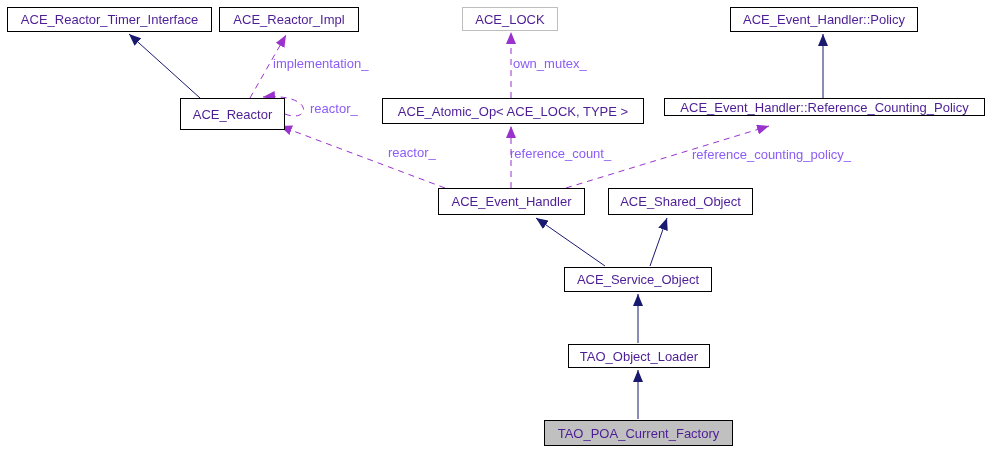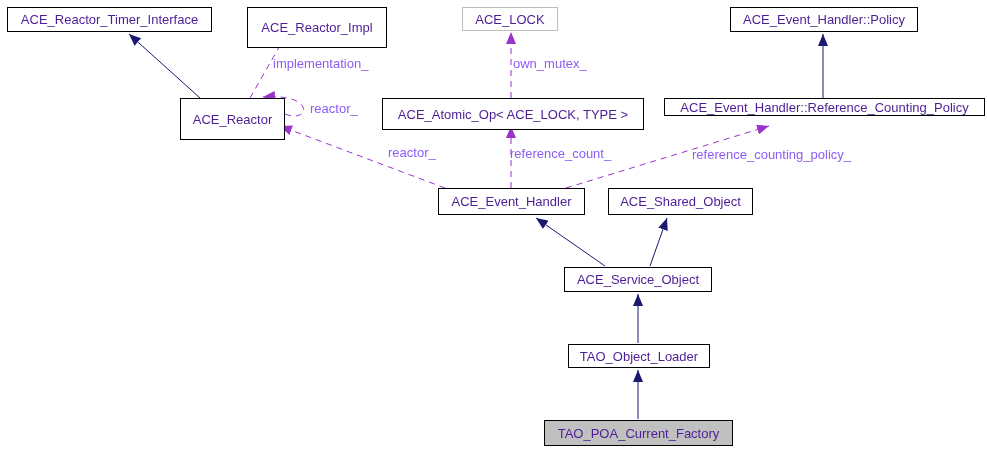--- a/index.html
+++ b/index.html
@@ -62,29 +62,29 @@
       <path d="M511,98 L511,32" marker-end="url(#arrow-orchid)"></path>
       <path d="M511,188 L511,126" marker-end="url(#arrow-orchid)"></path>
       <path d="M566,188 L769,126" marker-end="url(#arrow-orchid)"></path>
       <path d="M445,188 L280,126" marker-end="url(#arrow-orchid)"></path>
       <path d="M285,114 C310,124 316,93 263,97" marker-end="url(#arrow-orchid)"></path>
     </g>
   </svg>
 
   <div class="node" style="left:7px;top:7px;width:205px;height:25px">ACE_Reactor_Timer_Interface</div>
 
-  <div class="node" style="left:247px;top:7px;width:140px;height:41px">ACE_Reactor_Impl</div>
+  <div class="node" style="left:219px;top:7px;width:140px;height:25px">ACE_Reactor_Impl</div>
 
   <div class="node template" style="left:462px;top:7px;width:96px;height:24px">ACE_LOCK</div>
 
   <div class="node" style="left:730px;top:7px;width:188px;height:25px">ACE_Event_Handler::Policy</div>
 
-  <div class="node" style="left:180px;top:98px;width:105px;height:42px">ACE_Reactor</div>
+  <div class="node" style="left:180px;top:98px;width:105px;height:32px">ACE_Reactor</div>
 
-  <div class="node" style="left:382px;top:98px;width:262px;height:32px">ACE_Atomic_Op&lt; ACE_LOCK, TYPE &gt;</div>
+  <div class="node" style="left:382px;top:98px;width:262px;height:26px">ACE_Atomic_Op&lt; ACE_LOCK, TYPE &gt;</div>
 
   <div class="node" style="left:664px;top:98px;width:321px;height:18px">ACE_Event_Handler::Reference_Counting_Policy</div>
 
   <div class="node" style="left:438px;top:188px;width:147px;height:27px">ACE_Event_Handler</div>
 
   <div class="node" style="left:608px;top:188px;width:145px;height:27px">ACE_Shared_Object</div>
 
   <div class="node" style="left:568px;top:344px;width:142px;height:24px">TAO_Object_Loader</div>
 
   <div class="node" style="left:564px;top:267px;width:148px;height:25px">ACE_Service_Object</div>

